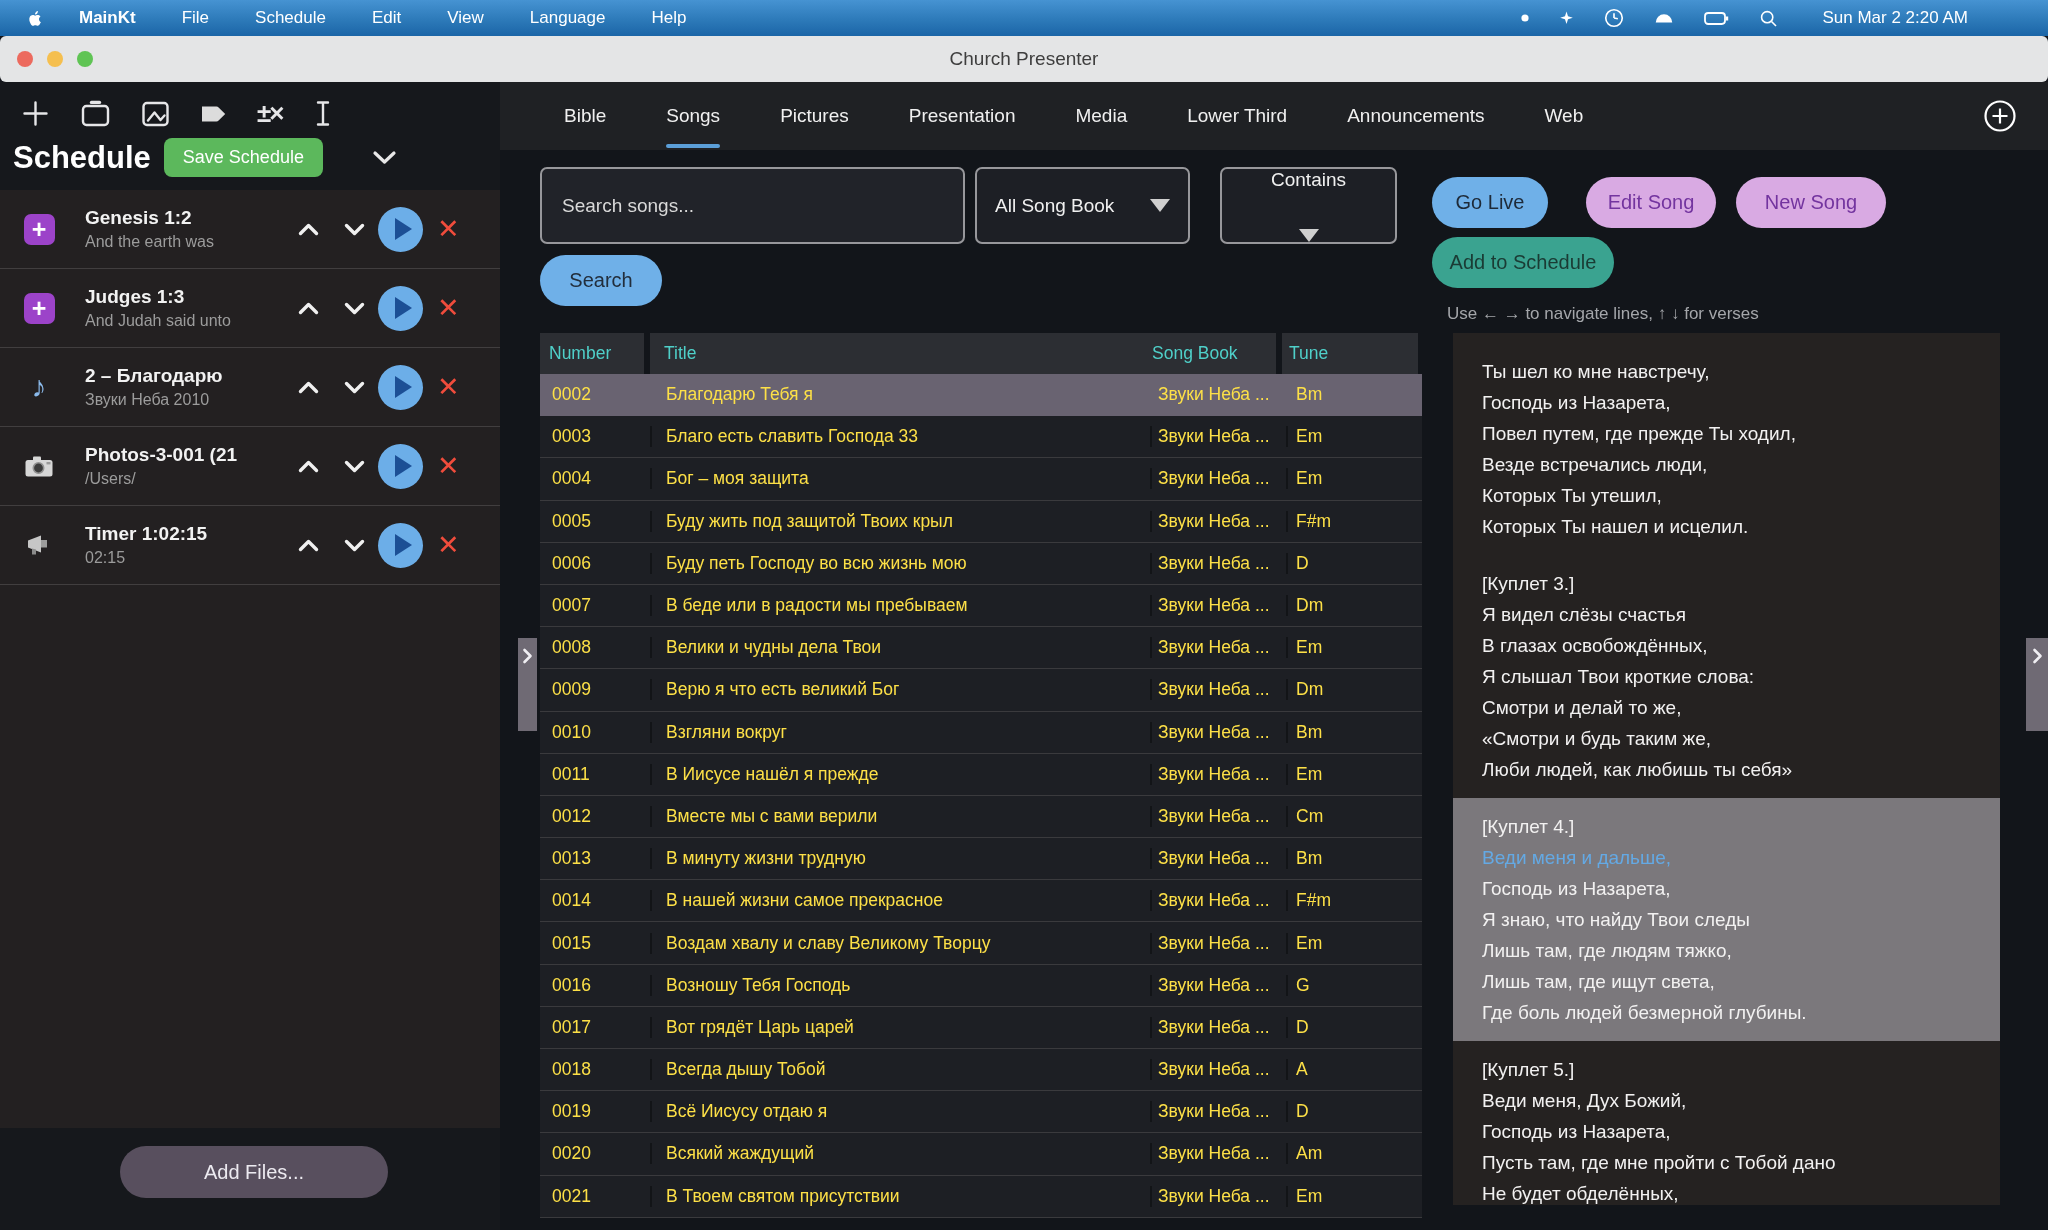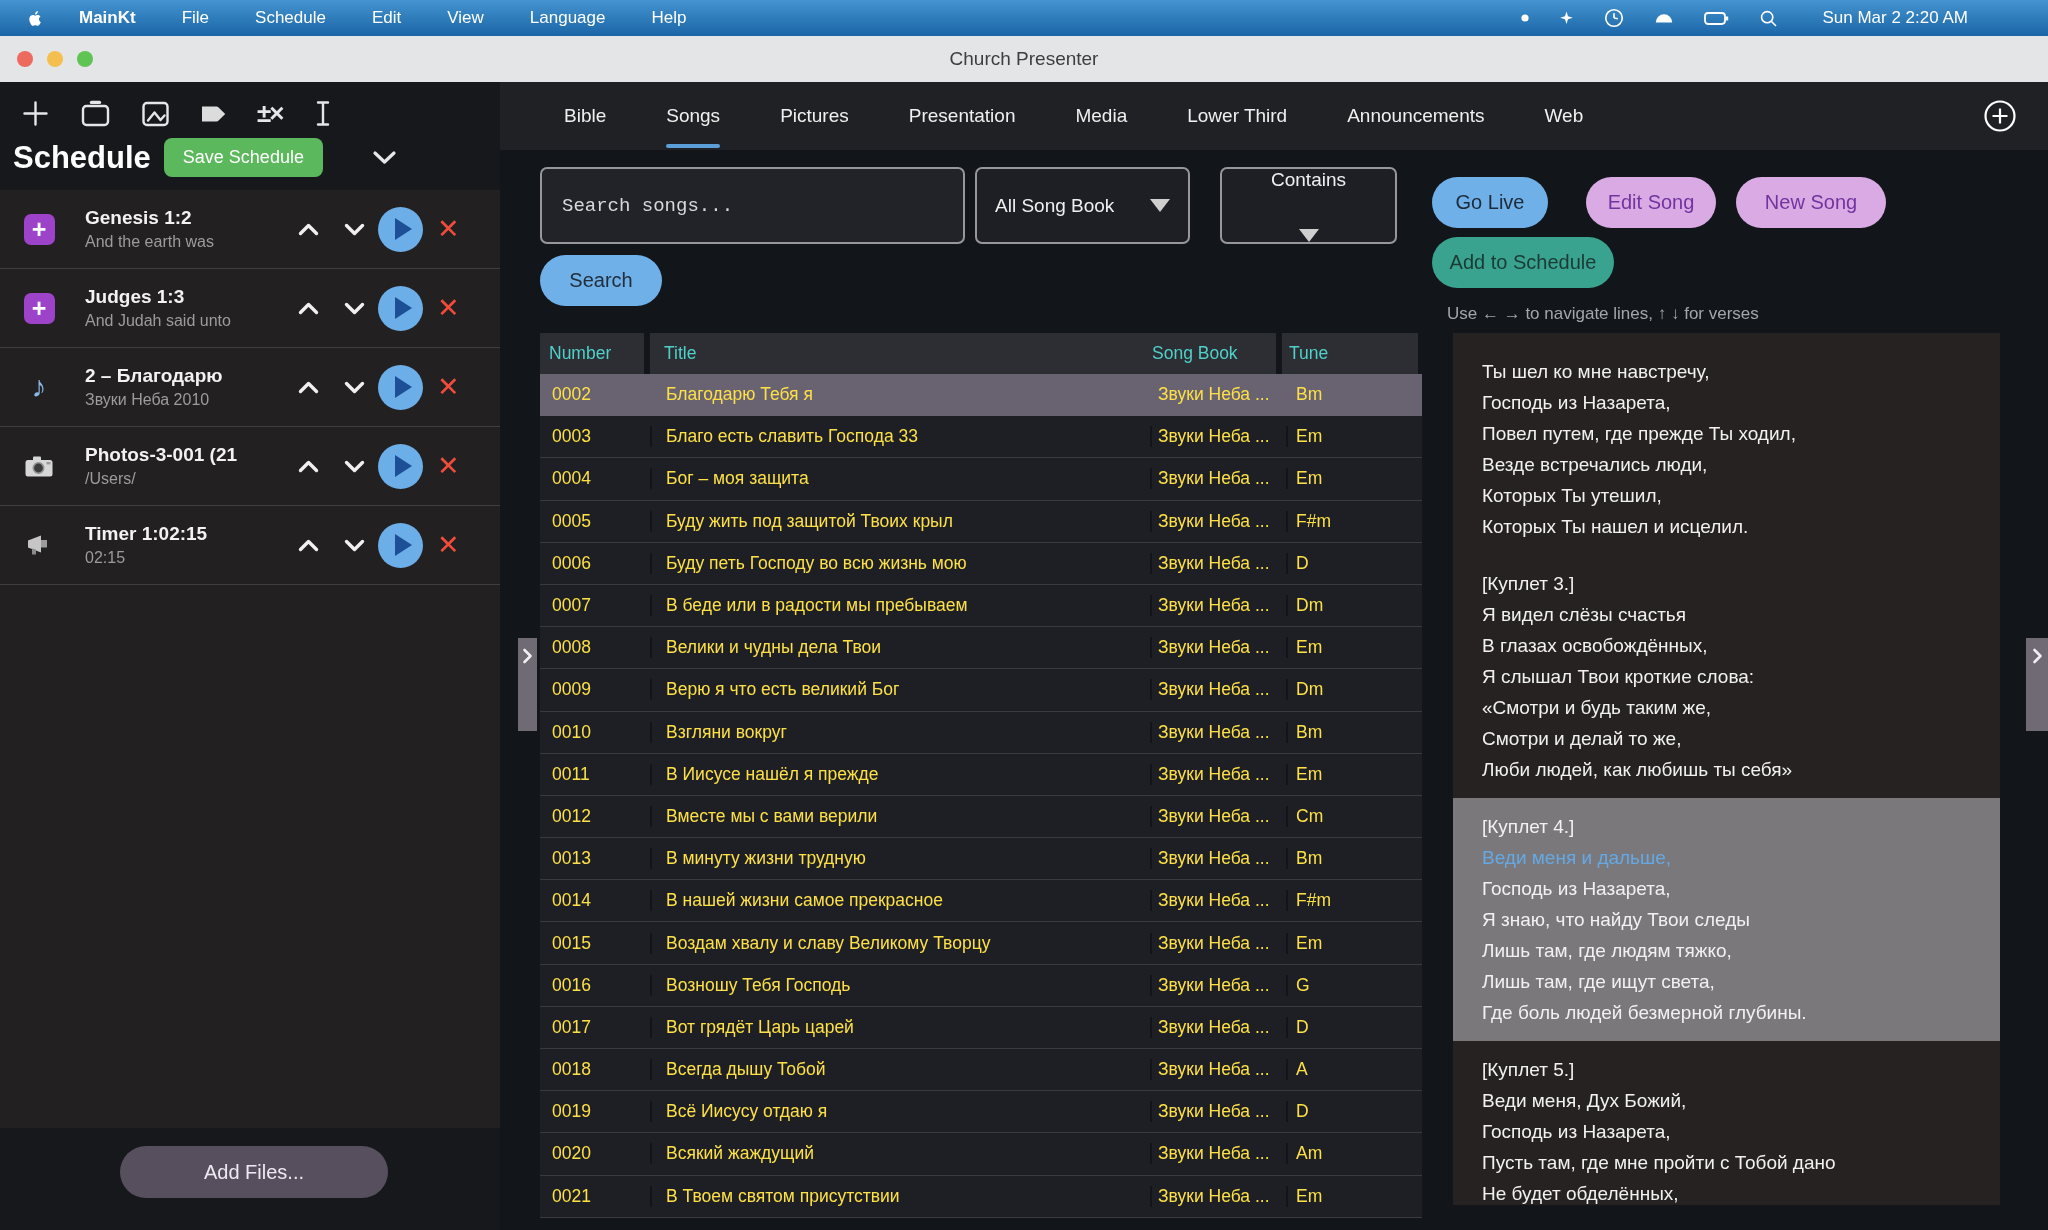--- a/index.html
+++ b/index.html
@@ -13,21 +13,21 @@
   .apple{margin-left:26px;width:19px;height:19px;fill:#fff;flex:0 0 auto;}
   .menu-app{font-weight:bold;margin-left:34px;}
   .menu-item{margin-left:46px;}
   .menu-right{margin-left:auto;display:flex;align-items:center;gap:27px;margin-right:80px;}
   .status-icon{display:flex;align-items:center;}
   .status-icon svg{stroke:#fff;fill:none;stroke-width:1.8;}
   .menu-clock{font-size:17px;margin-left:16px;white-space:nowrap;}
 
   
   .titlebar{position:absolute;top:36px;left:0;right:0;height:46px;background:#e4e5e6;
-    display:flex;align-items:center;justify-content:center;color:#3e3e3e;font-size:19px;}
+    display:flex;align-items:center;justify-content:center;color:#3e3e3e;font-size:19px;border-radius:6px;}
   .traffic{position:absolute;left:17px;top:0;height:100%;display:flex;align-items:center;gap:14px;}
   .tl{width:16px;height:16px;border-radius:50%;}
   .tl.red{background:#ec6a5e;} .tl.yellow{background:#f5bf4f;} .tl.green{background:#5fc454;}
 
   
   .sidebar{position:absolute;top:82px;left:0;width:500px;bottom:0;background:#16181c;}
   .side-toolbar{position:absolute;top:16px;left:20px;display:flex;align-items:center;gap:28px;}
   .tool-ic{display:flex;align-items:center;justify-content:center;color:#e6e6e8;}
   .tool-ic svg{stroke:#e6e6e8;fill:none;stroke-width:2.4;stroke-linecap:round;stroke-linejoin:round;}
   .pm-x{font-size:26px;color:#e6e6e8;letter-spacing:-2px;font-weight:bold;}
@@ -61,21 +61,21 @@
   .tabbar{position:absolute;top:0;left:0;right:0;height:68px;background:#1f2124;display:flex;align-items:center;}
   .tab{color:#f0f0f0;font-size:19px;margin-left:60px;position:relative;cursor:default;}
   .tab:first-child{margin-left:64px;}
   .tab.active::after{content:"";position:absolute;left:0;right:0;bottom:-21px;height:4px;
     background:var(--tab-accent,#5b9fd8);border-radius:2px;}
   .tab-plus{margin-left:auto;margin-right:30px;display:flex;}
   .tab-plus svg{stroke:#fff;fill:none;stroke-width:2.2;}
 
   .search-input{position:absolute;left:40px;top:85px;width:425px;height:77px;background:#212329;
     border:2px solid #97979b;border-radius:7px;color:#e8e8e8;font-size:19px;padding:0 20px;
-    box-sizing:border-box;font-family:Liberation Mono, monospace;outline:none;}
+    box-sizing:border-box;font-family:Liberation Sans, sans-serif;outline:none;}
   .search-input::placeholder{color:#d9d9d9;}
   .dd{position:absolute;top:85px;height:77px;background:#1d1f25;border:2px solid #97979b;border-radius:7px;
     display:flex;align-items:center;justify-content:space-between;box-sizing:border-box;
     padding:0 18px;color:#f0f0f0;font-size:19px;}
   .dd1{left:475px;width:215px;} .dd2{left:720px;width:177px;flex-direction:column;}
   .caret{width:0;height:0;border-left:10px solid transparent;border-right:10px solid transparent;
     border-top:13px solid #cfcfcf;}
 
   .pill{position:absolute;border:none;border-radius:26px;font-size:20px;font-family:inherit;
     display:flex;align-items:center;justify-content:center;}
@@ -532,22 +532,22 @@
           <div class="lyric-line">Повел путем, где прежде Ты ходил,</div>
           <div class="lyric-line">Везде встречались люди,</div>
           <div class="lyric-line">Которых Ты утешил,</div>
           <div class="lyric-line">Которых Ты нашел и исцелил.</div>
         </div>
         <div class="verse">
           <div class="lyric-line">[Куплет 3.]</div>
           <div class="lyric-line">Я видел слёзы счастья</div>
           <div class="lyric-line">В глазах освобождённых,</div>
           <div class="lyric-line">Я слышал Твои кроткие слова:</div>
+          <div class="lyric-line">Смотри и делай то же,</div>
           <div class="lyric-line">«Смотри и будь таким же,</div>
-          <div class="lyric-line">Смотри и делай то же,</div>
           <div class="lyric-line">Люби людей, как любишь ты себя»</div>
         </div>
         <div class="verse highlight">
           <div class="lyric-line">[Куплет 4.]</div>
           <div class="lyric-line active">Веди меня и дальше,</div>
           <div class="lyric-line">Господь из Назарета,</div>
           <div class="lyric-line">Я знаю, что найду Твои следы</div>
           <div class="lyric-line">Лишь там, где людям тяжко,</div>
           <div class="lyric-line">Лишь там, где ищут света,</div>
           <div class="lyric-line">Где боль людей безмерной глубины.</div>

